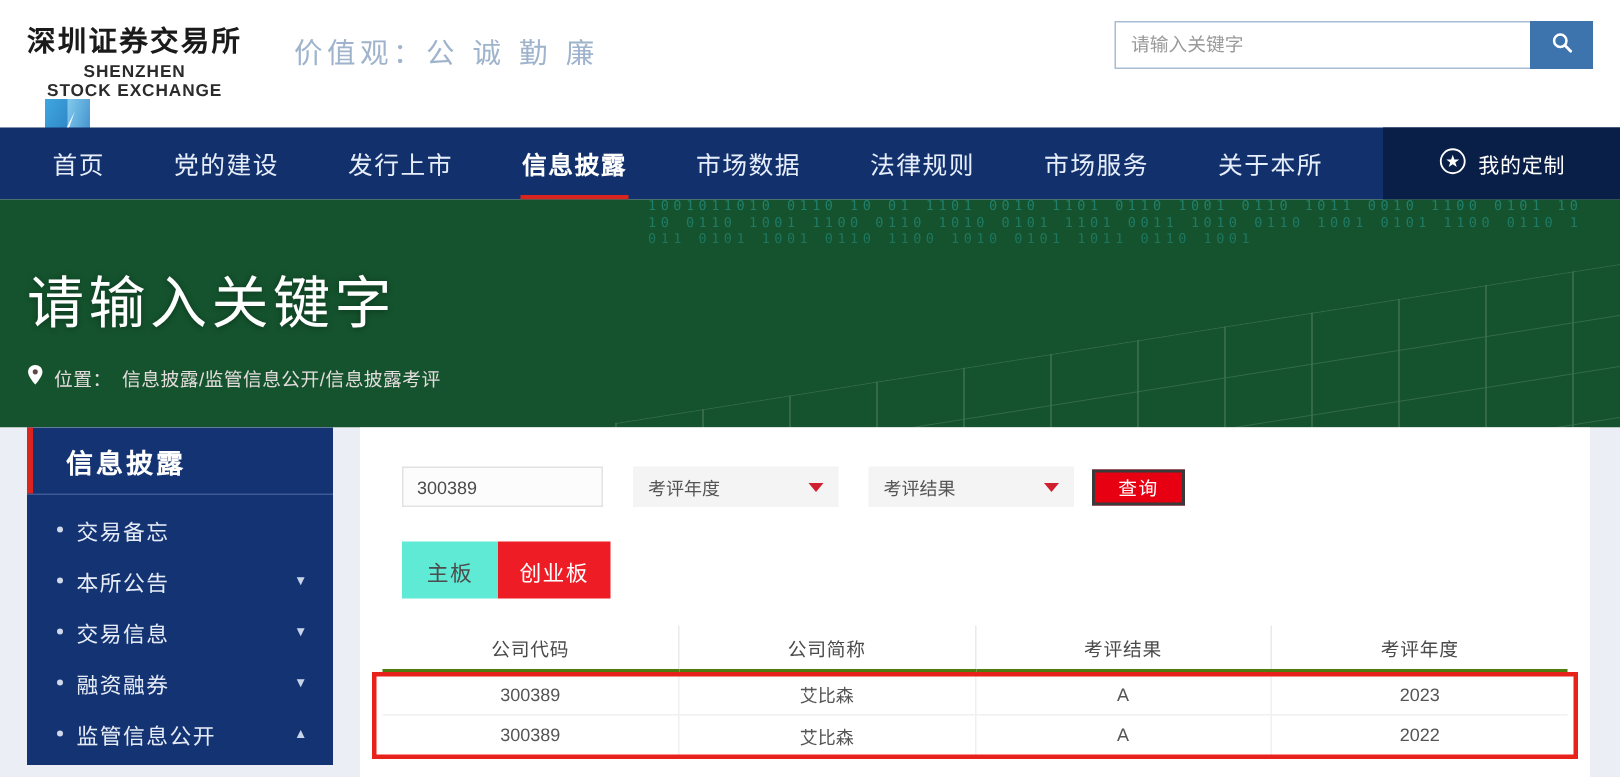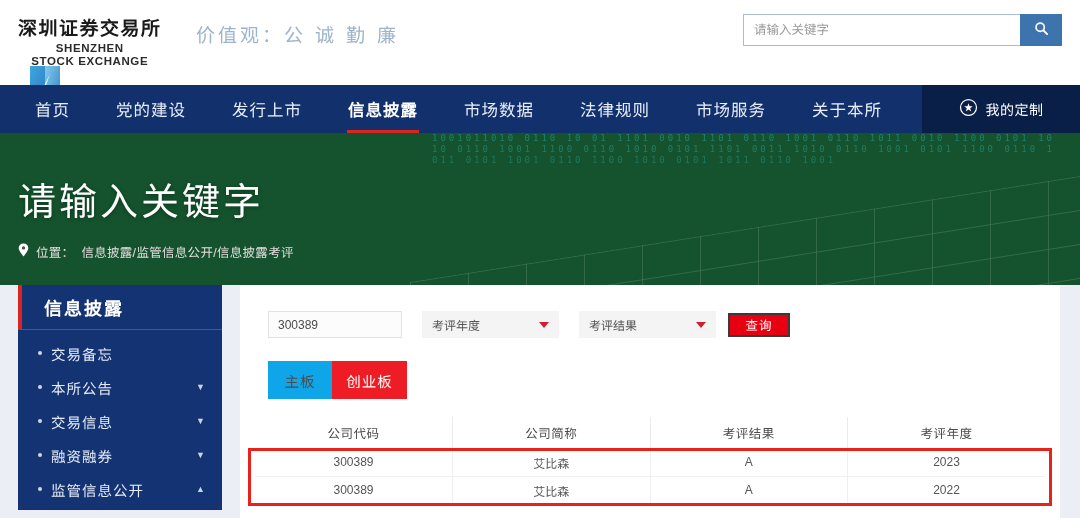--- a/index.html
+++ b/index.html
@@ -320,34 +320,34 @@
   }
   .tab {
     width: 64px; height: 38px;
     display: flex;
     align-items: center;
     justify-content: center;
     font-size: 14.5px;
     cursor: pointer;
     letter-spacing: 1px;
   }
-  .tab.inactive { background: #0ea5e9; color: #4d4d4d; }
+  .tab.inactive { background: #5eead4; color: #4d4d4d; }
   .tab.active { background: #ee1c25; color: #ffffff; width: 75px; }
 
   .table-wrap {
     margin: 18px 15px 0 15px;
     position: relative;
   }
   table.result { width: 100%; border-collapse: collapse; table-layout: fixed; }
   table.result th {
     height: 31px;
     font-size: 12.5px;
     font-weight: 400;
     color: #4b4b4b;
-    border-bottom: 1px solid #4d7c0f;
+    border-bottom: 4px solid #4d7c0f;
     border-right: 1px solid #eaeaea;
     letter-spacing: 0.5px;
   }
   table.result th:last-child { border-right: none; }
   table.result td {
     height: 28px;
     text-align: center;
     font-size: 12px;
     color: #555;
     border-bottom: 1px solid #f0f0f0;

